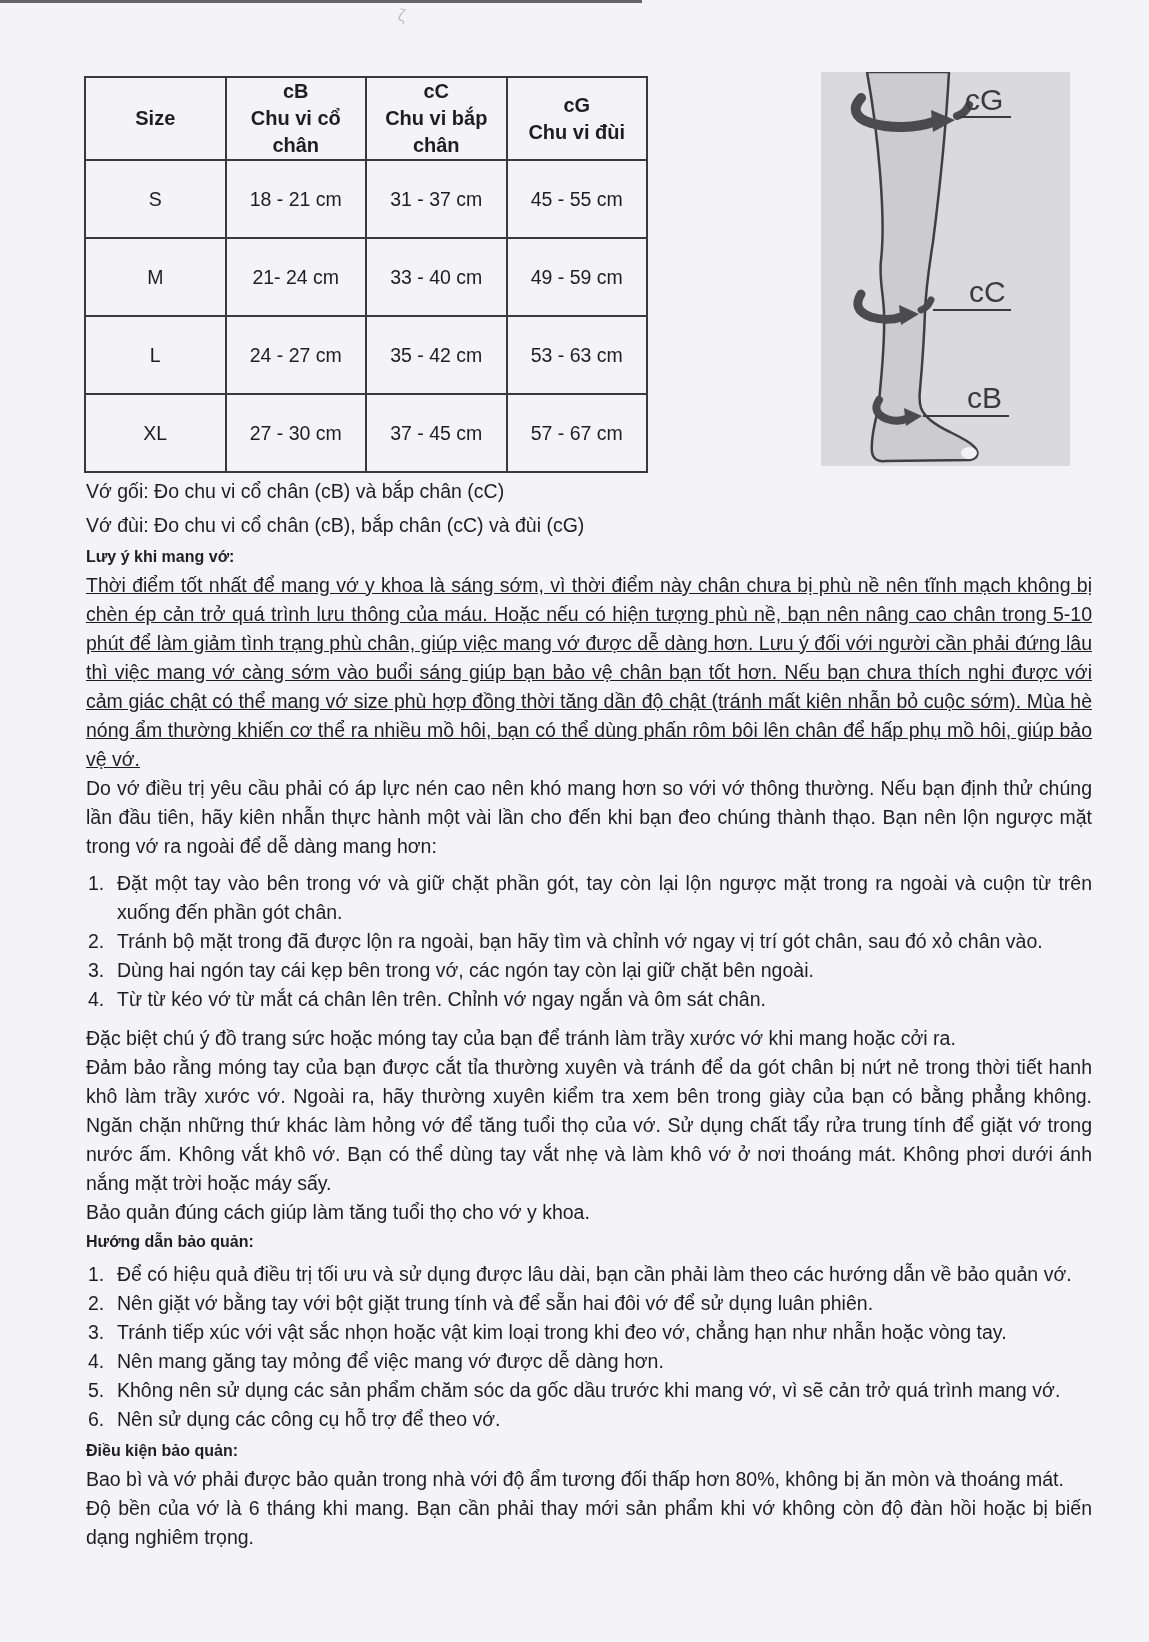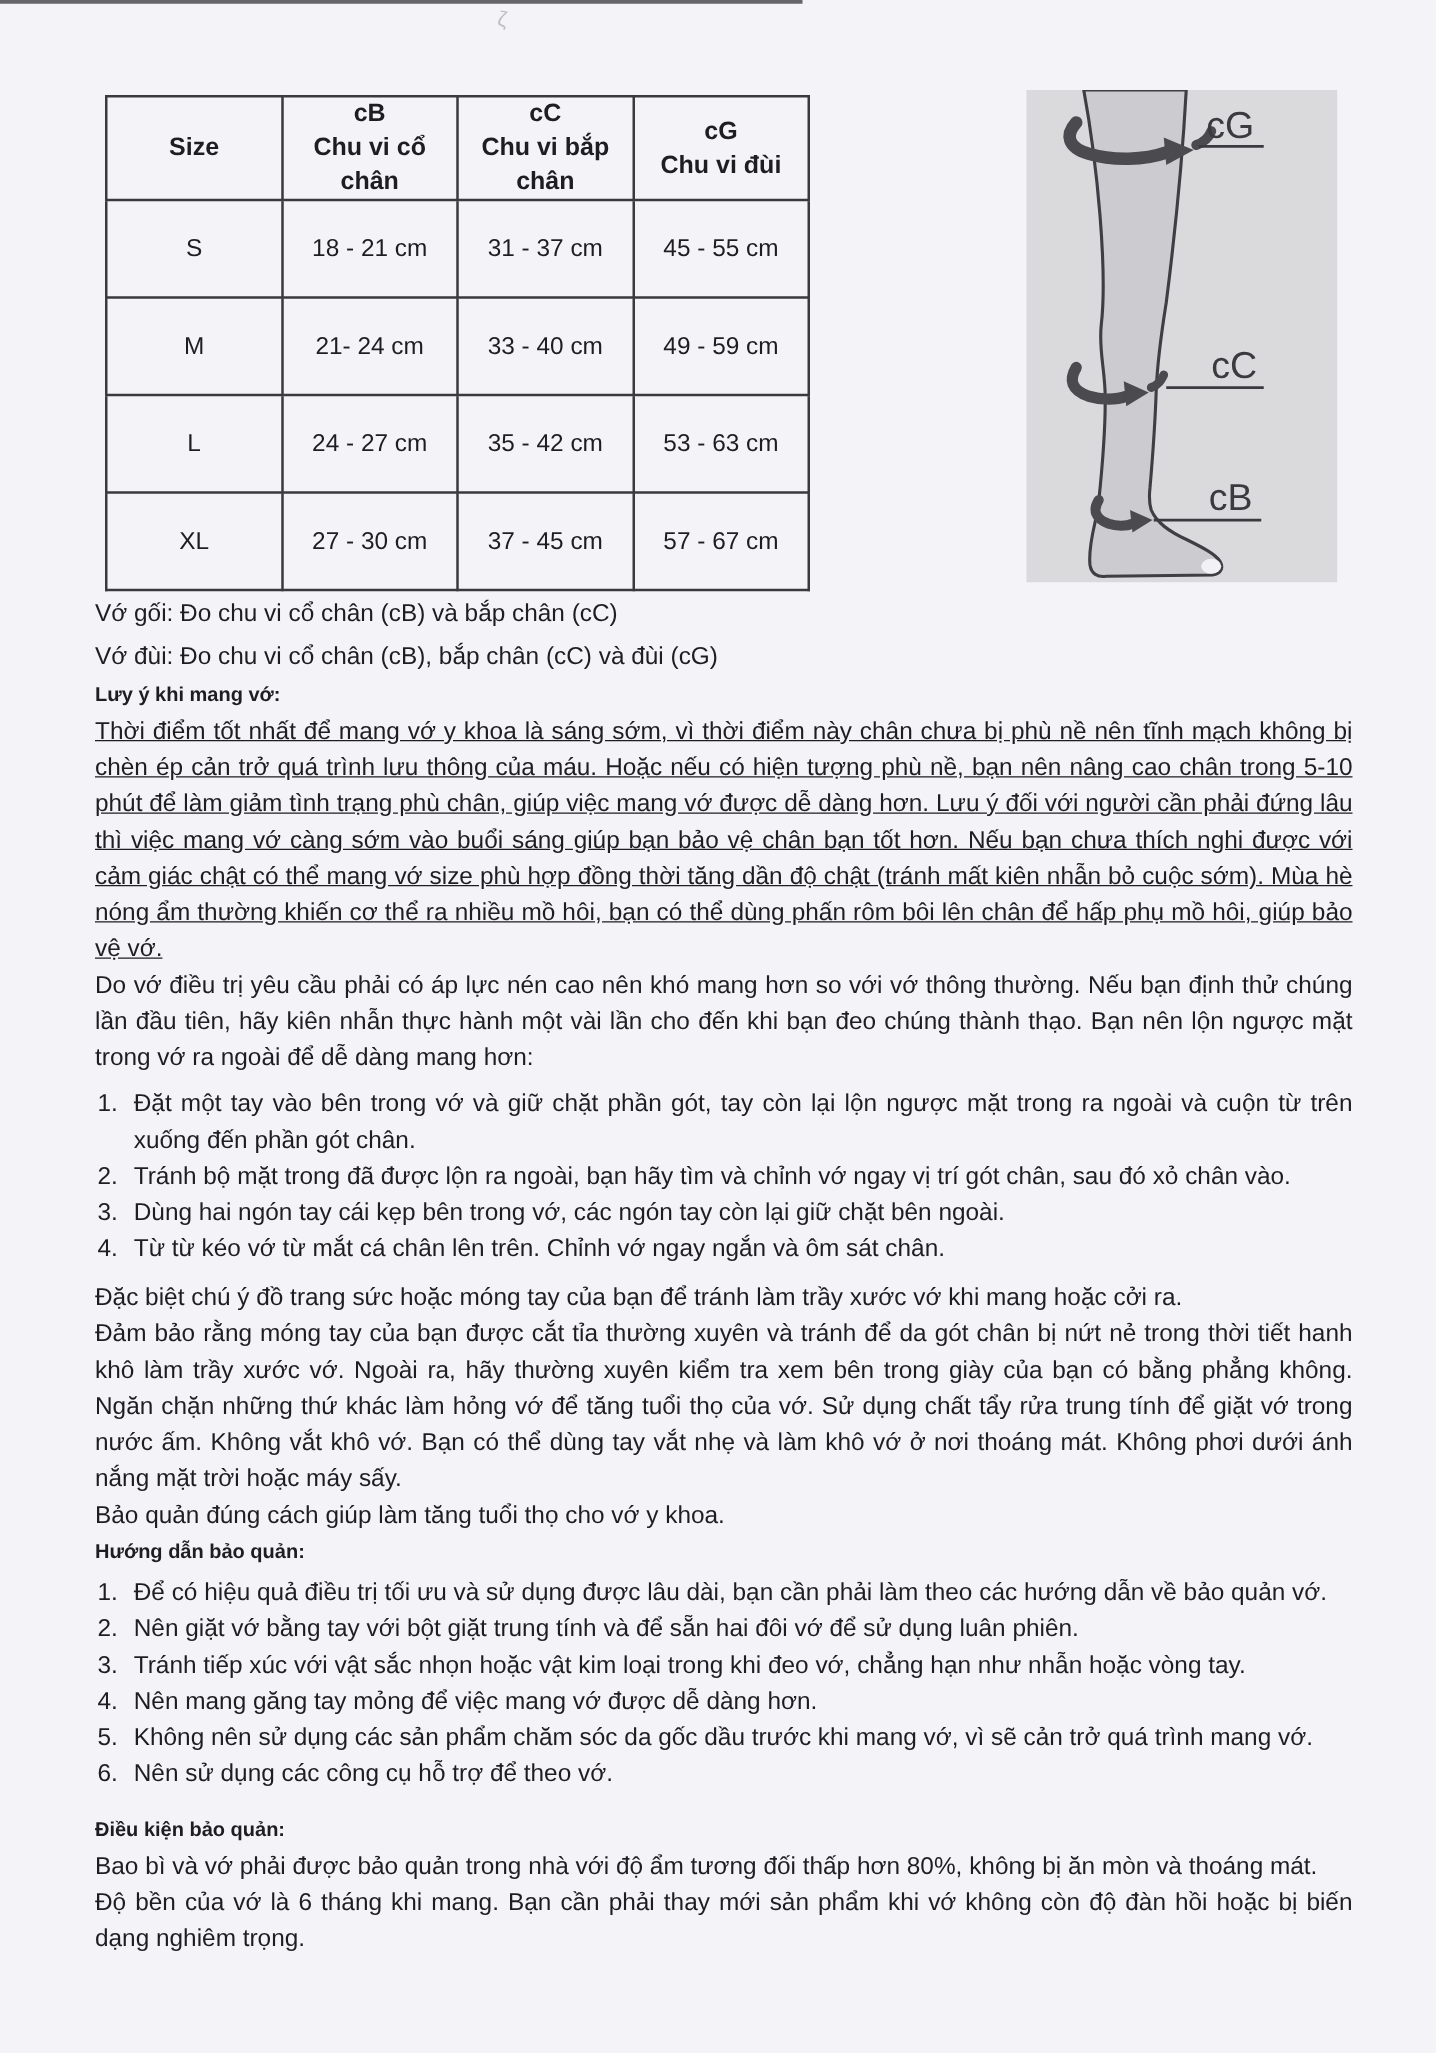--- a/index.html
+++ b/index.html
@@ -36,32 +36,32 @@
   table.size-table td{font-weight:normal;font-size:19.5px;}
   td.size-cell{font-weight:bold;}
   tr.hdr{height:80px;}
   tr.r{height:78px;}
   .hdr-code{display:block;font-weight:bold;}
   .hdr-label{display:block;font-weight:bold;}
   
   .diagram{position:absolute;left:821px;top:72px;width:249px;height:394px;}
   
   .textcol{
-    position:absolute;left:76px;top:470px;width:1006px;
+    position:absolute;left:86px;top:470px;width:1006px;
     font-size:19.5px;line-height:29px;
   }
   .textcol p{margin:0;text-align:justify;}
   p.cap{line-height:34px;text-align:left;margin:0;}
   p.cap1{margin-top:4px;}
   .h{font-weight:bold;font-size:16px;line-height:29px;margin:0;text-align:left;}
   .h1x{margin-top:10px;}
   .p1{margin-top:6px;text-decoration:underline;}
   .p2{margin-top:6px;}
   ol.steps{margin:8px 0 10px 0;padding:0;list-style:none;counter-reset:st;}
-  ol.steps2{margin:4px 0 16px 0;}
+  ol.steps2{margin:4px 0 2px 0;}
   ol.steps li{
     position:relative;padding-left:31px;margin:0;
     counter-increment:st;text-align:justify;
   }
   ol.steps li::before{
     content:counter(st) ".";
     position:absolute;left:2px;top:0;
   }
   .p3a{margin-top:6px;}
   .h2x{margin-top:6px;}

